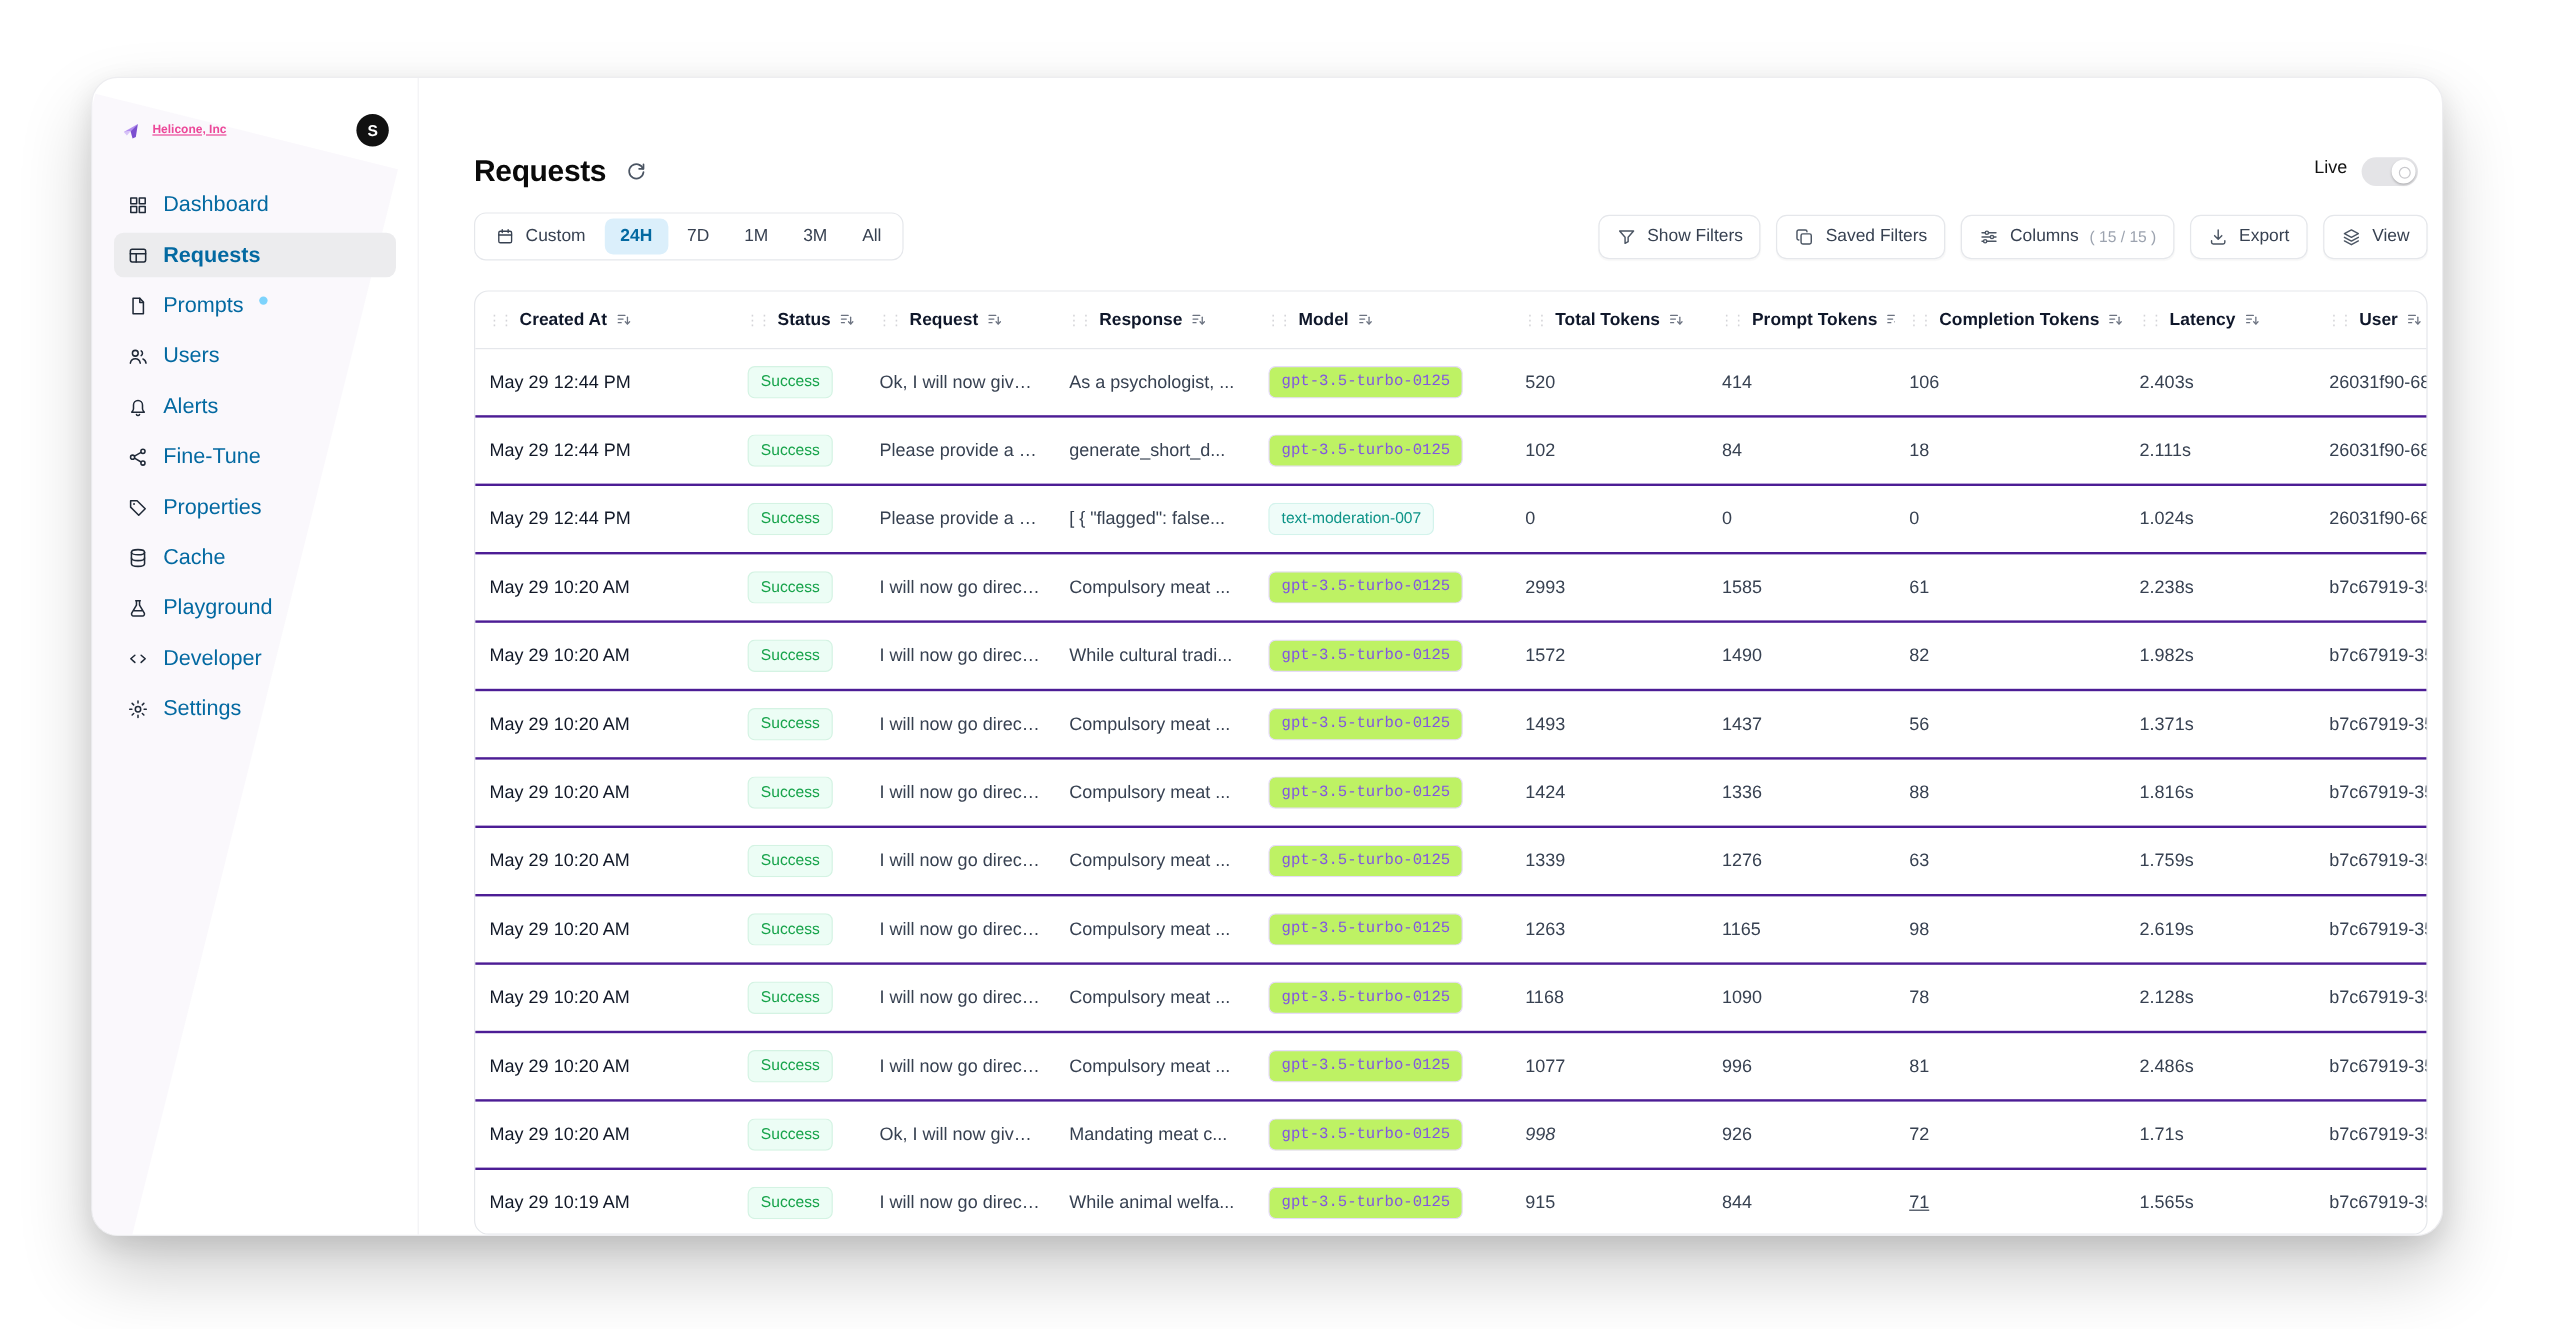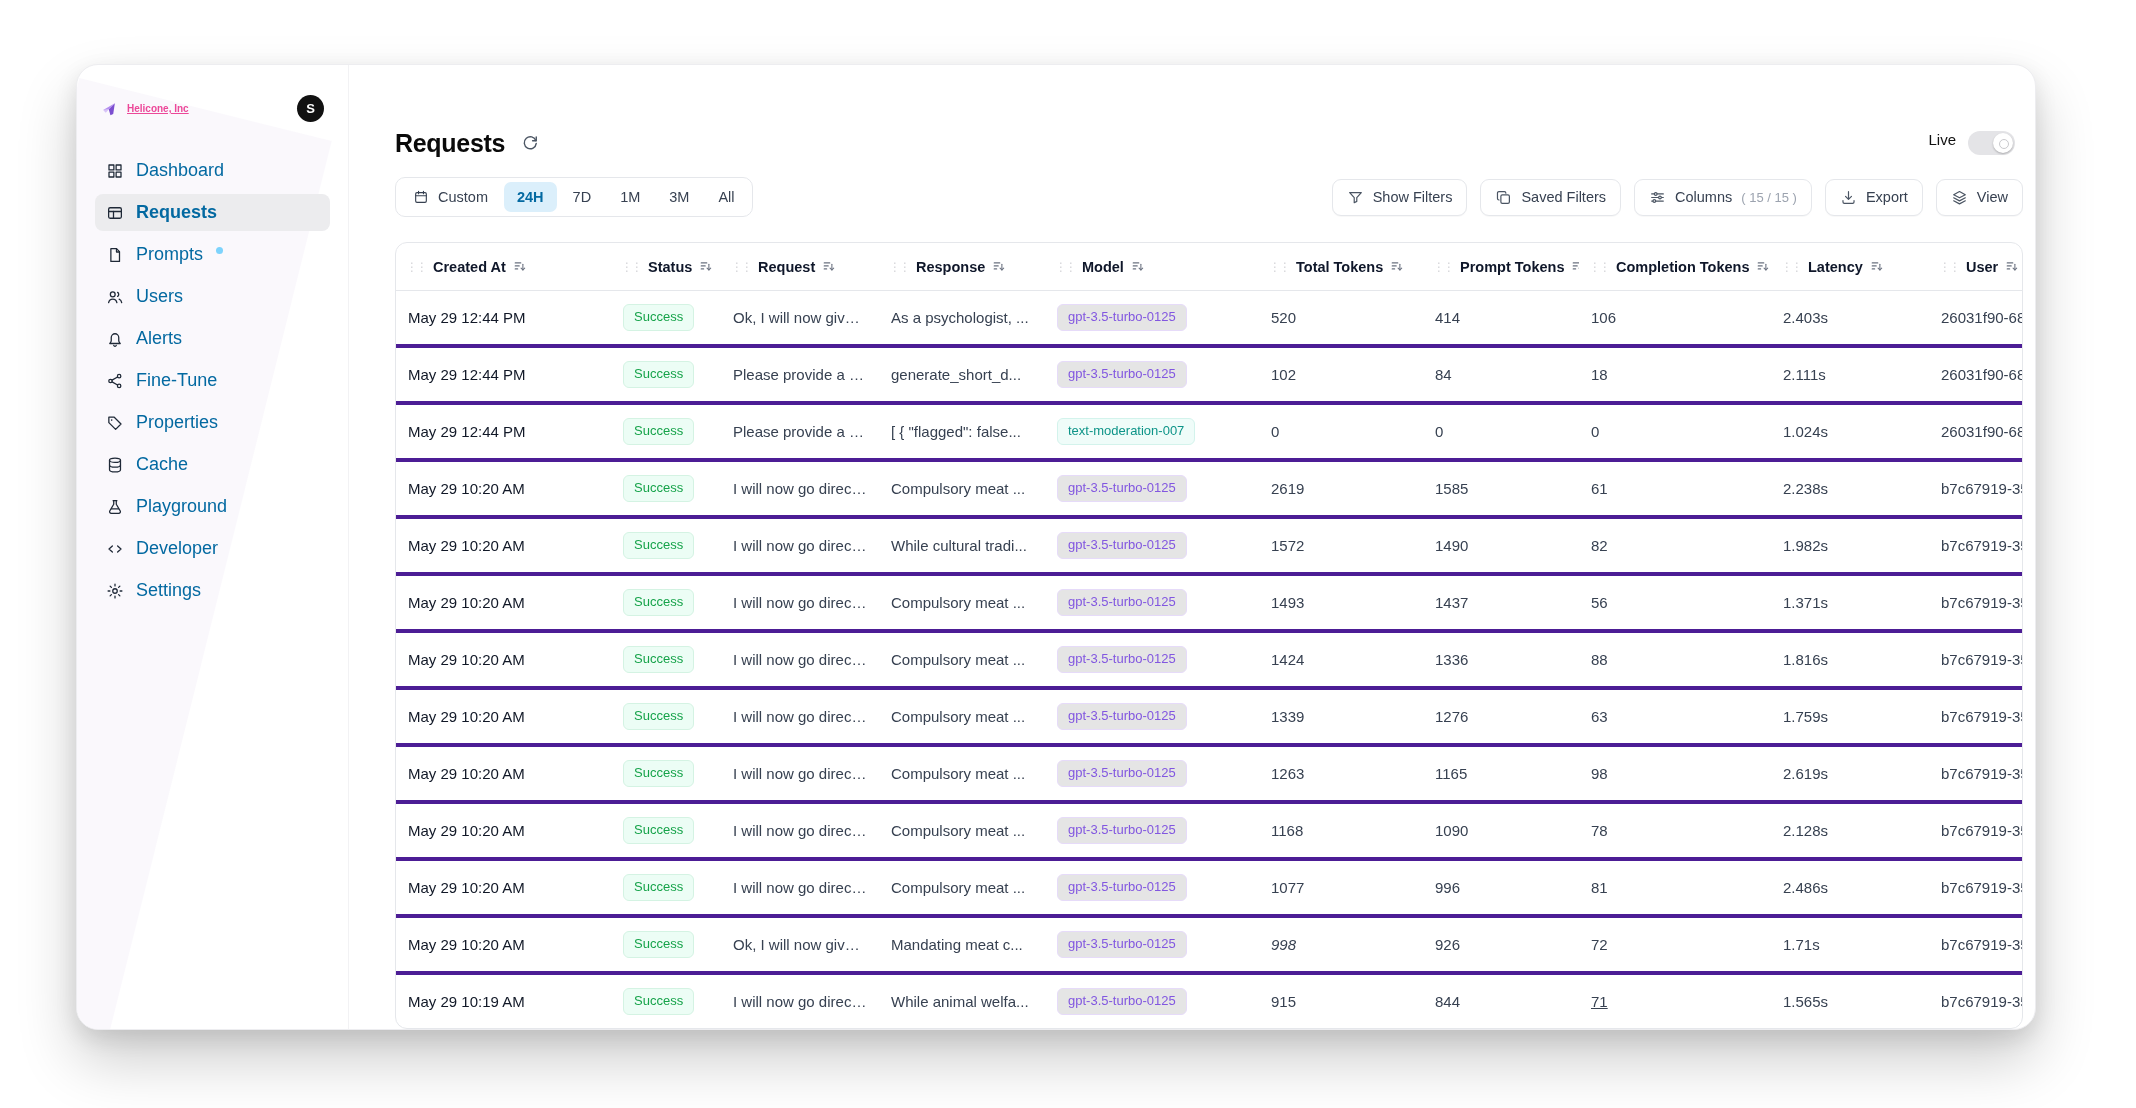--- a/index.html
+++ b/index.html
@@ -78,26 +78,26 @@
 
   
   .table-card { margin-top:25px; border:1px solid #e5e7eb; border-radius:12px; background:#fff; overflow:hidden; flex:1; }
   .thead { display:flex; align-items:center; height:48px; border-bottom:1px solid #e5e7eb; width:1700px; }
   .th {
     display:flex; align-items:center; gap:7px; padding:0 10px; flex:0 0 auto;
     font-size:14.5px; font-weight:700; color:#0f172a; white-space:nowrap; overflow:hidden; cursor:pointer;
   }
   .grip { color:#d4d4d8; font-size:12px; letter-spacing:-2px; font-weight:400; cursor:grab; }
   .icon.sort svg { width:15px; height:15px; color:#6b7280; }
-  .tr { display:flex; align-items:center; height:57px; border-bottom:4px solid #4c1d95; width:1700px; cursor:pointer; }
+  .tr { display:flex; align-items:center; height:57px; border-bottom:2px solid #4c1d95; width:1700px; cursor:pointer; }
   .td { padding:0 12px; flex:0 0 auto; font-size:15px; color:#374151; white-space:nowrap; overflow:hidden; text-overflow:ellipsis; }
   .c-created { color:#111827; font-weight:500; }
   .badge { display:inline-block; padding:4px 10px; border-radius:6px; font-size:13px; line-height:1.25; white-space:nowrap; }
   .badge-success { background:#ecfdf5; color:#16a34a; border:1px solid #d4f3e3; }
-  .badge-purple  { background:#e5e5e5; color:#8257e0; border:1px solid #e6dbf9; }
+  .badge-purple  { background:#bef264; color:#8257e0; border:1px solid #e6dbf9;font-family:Liberation Mono, monospace; }
   .badge-teal    { background:#effcf9; color:#0d9488; border:1px solid #d3f3ec; }
 </style>
 </head>
 <body>
 
 <div class="canvas">
   <div class="window">
 
     <aside class="sidebar">
       <div class="sidebar-deco"></div>
@@ -472,21 +472,21 @@
               <div class="td" style="width: 192px;">0</div>
               <div class="td" style="width: 158px;">1.024s</div>
               <div class="td" style="width: 150px;">26031f90-68</div>
             </div>
             <div class="tr">
               <div class="td c-created" style="width: 215px;">May 29 10:20 AM</div>
               <div class="td" style="width: 110px;"><span class="badge badge-success">Success</span></div>
               <div class="td" style="width: 158px;">I will now go direct...</div>
               <div class="td" style="width: 166px;">Compulsory meat ...</div>
               <div class="td" style="width: 214px;"><span class="badge badge-purple">gpt-3.5-turbo-0125</span></div>
-              <div class="td" style="width: 164px;">2619</div>
+              <div class="td" style="width: 164px;">2993</div>
               <div class="td" style="width: 156px;">1585</div>
               <div class="td" style="width: 192px;">61</div>
               <div class="td" style="width: 158px;">2.238s</div>
               <div class="td" style="width: 150px;">b7c67919-35</div>
             </div>
             <div class="tr">
               <div class="td c-created" style="width: 215px;">May 29 10:20 AM</div>
               <div class="td" style="width: 110px;"><span class="badge badge-success">Success</span></div>
               <div class="td" style="width: 158px;">I will now go direct...</div>
               <div class="td" style="width: 166px;">While cultural tradi...</div>

